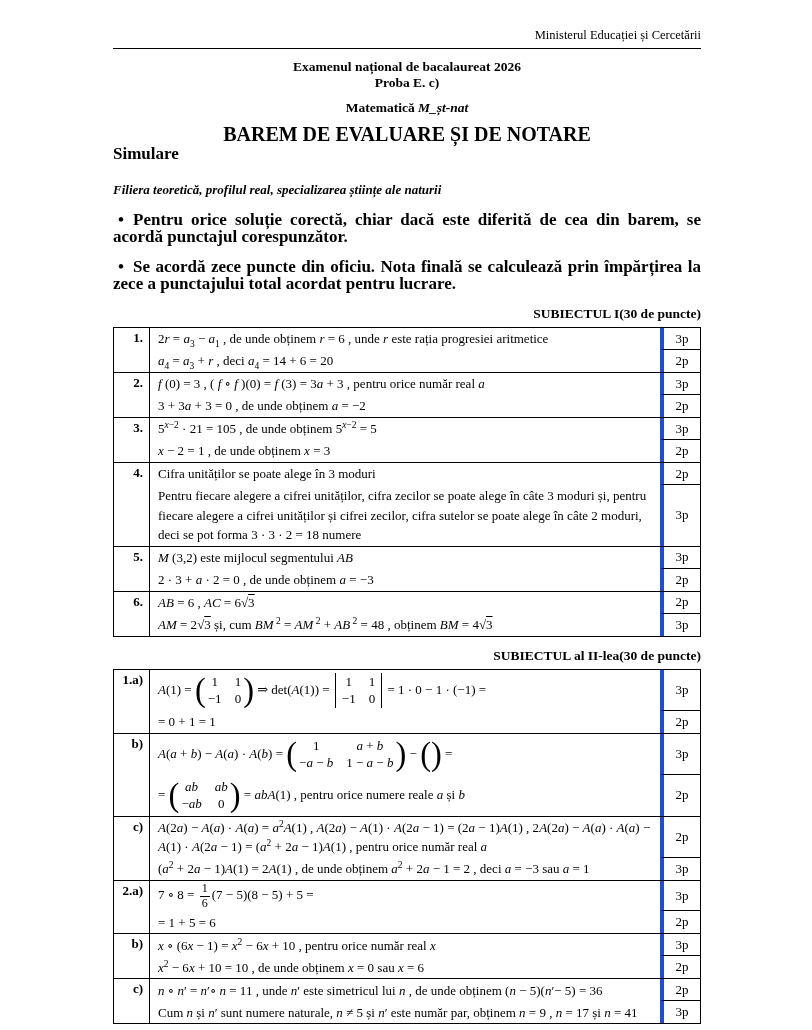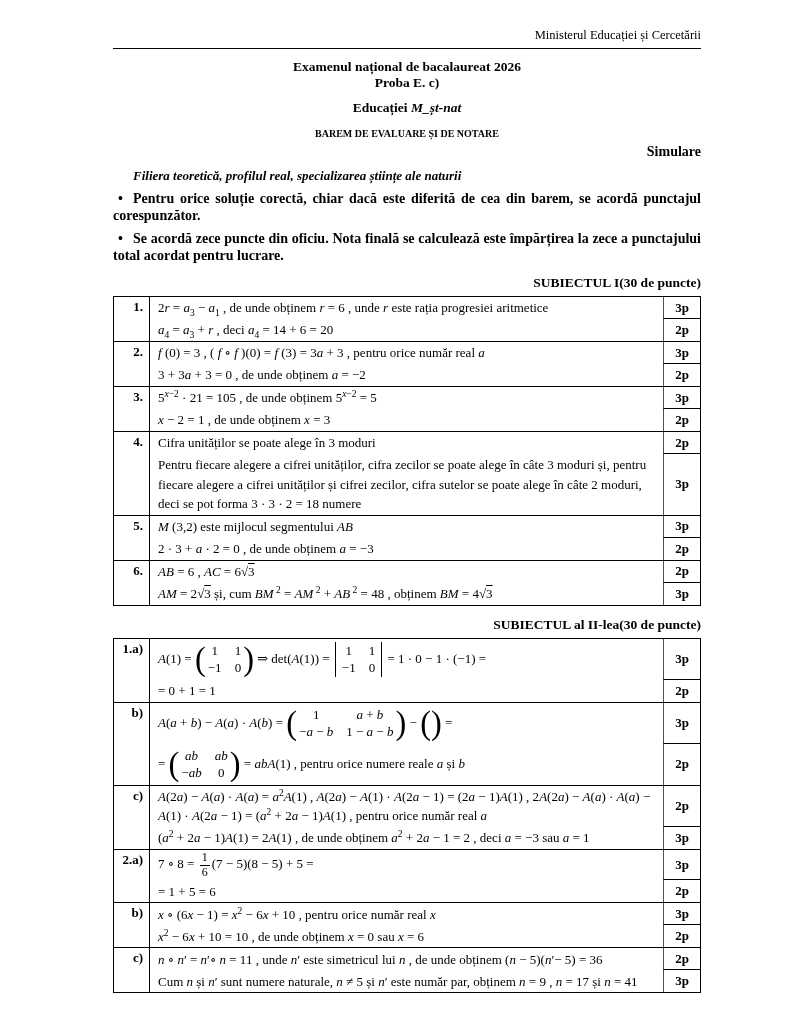--- a/index.html
+++ b/index.html
@@ -6,42 +6,42 @@
   body{width:812px;height:1030px;overflow:hidden;color:#000;
        font-family:"Liberation Serif","DejaVu Serif",serif;font-size:13px;}
   .page{padding:28px 111px 0 113px;}
 
   
   .org{ text-align:right; font-size:12.5px; line-height:15px;}
   .toprule{border:none;border-top:1.5px solid #000;margin:5px 0 10px 0;}
   .t-center{text-align:center;font-weight:bold;font-size:13.5px;line-height:16px;}
   .exam-block{margin-bottom:8px;}
   .subject-line{margin:9px 0 10px 0;}
-  .barem-line{font-size:10px;margin:10px 0 2px 0;}
-  .sim-right{text-align:right;font-weight:bold;font-size:14px;margin:2px 0 8px 0;}
-  .filiera{font-weight:bold;font-style:italic;font-size:13px;line-height:16px;margin-left:20px;}
-  .bullets p{margin:7px 0;font-weight:bold;font-size:14px;line-height:16.5px;text-align:justify;}
+  .barem-line{font-size:20px;margin:10px 0 2px 0;}
+  .sim-right{text-align:left;font-weight:bold;font-size:17px;margin:2px 0 18px 0;}
+  .filiera{font-weight:bold;font-style:italic;font-size:13px;line-height:16px;}
+  .bullets p{margin:14px 0;font-weight:bold;font-size:17px;line-height:16.5px;text-align:justify;}
   .bullets .bm{display:inline-block;width:15px;padding-left:5px;}
 
   
   .sec-head{display:flex;justify-content:flex-end;font-weight:bold;font-size:13.5px;
             margin:11px 0 5px 0;}
 
   
   .btable{border:1.5px solid #000;}
   .trow{display:flex;border-bottom:1px solid #000;}
   .trow:last-child{border-bottom:none;}
   .tnum{width:36px;flex:none;border-right:1px solid #000;box-sizing:border-box;
         text-align:right;padding:2px 6px 0 0;font-weight:bold;}
   .tlines{flex:1;display:flex;flex-direction:column;min-width:0;}
   .tline{display:flex;min-height:22px;}
   .tcontent{flex:1;display:flex;align-items:center;padding:1px 6px 1px 8px;min-width:0;}
   .cin{width:100%;line-height:1.5;}
-  .tpts{width:36px;flex:none;border-left:1px solid #1d4ed8;display:flex;align-items:center;
-        justify-content:center;font-weight:bold;}
+  .tpts{width:36px;flex:none;border-left:4px solid #1d4ed8;display:flex;align-items:center;
+        justify-content:center;font-weight:normal;}
   .tline:not(:last-child) .tpts{border-bottom:1px solid #000;}
 
   
   sup,sub{font-size:9.5px;line-height:0;}
   .mx{display:inline-flex;align-items:center;vertical-align:middle;margin:1px 0;}
   .g2{display:inline-grid;grid-template-columns:auto auto;column-gap:13px;
       justify-items:center;line-height:1.35;padding:1px 2px;}
   .det{border-left:1.2px solid #000;border-right:1.2px solid #000;padding:0 6px;margin:0 2px;}
   .br{font-size:250%;font-weight:400;line-height:0.85;transform:scaleY(1.05);}
   .fr{display:inline-flex;flex-direction:column;align-items:center;vertical-align:middle;
@@ -59,33 +59,33 @@
     <div>Ministerul Educației și Cercetării</div>
   </div>
   <hr class="toprule">
 
   <div class="t-center exam-block">
     <div>Examenul național de bacalaureat 2026</div>
     <div>Proba E. c)</div>
   </div>
 
   <div class="t-center subject-line">
-    <span>Educației</span>
+    <span>Matematică</span>
     <i>M_șt-nat</i>
   </div>
 
   <div class="t-center barem-line">BAREM DE EVALUARE ȘI DE NOTARE</div>
 
   <div class="sim-right">Simulare</div>
 
   <div class="filiera">Filiera teoretică, profilul real, specializarea științe ale naturii</div>
 
   <div class="bullets">
     <p><span class="bm">•</span><span>Pentru orice soluție corectă, chiar dacă este diferită de cea din barem, se acordă punctajul corespunzător.</span></p>
-    <p><span class="bm">•</span><span>Se acordă zece puncte din oficiu. Nota finală se calculează este împărțirea la zece a punctajului total acordat pentru lucrare.</span></p>
+    <p><span class="bm">•</span><span>Se acordă zece puncte din oficiu. Nota finală se calculează prin împărțirea la zece a punctajului total acordat pentru lucrare.</span></p>
   </div>
 
   <div class="sec-head">
     <span>SUBIECTUL I</span>
     <span>(30 de puncte)</span>
   </div>
   <div class="btable">
       <div class="trow">
         <div class="tnum">1.</div>
         <div class="tlines">

